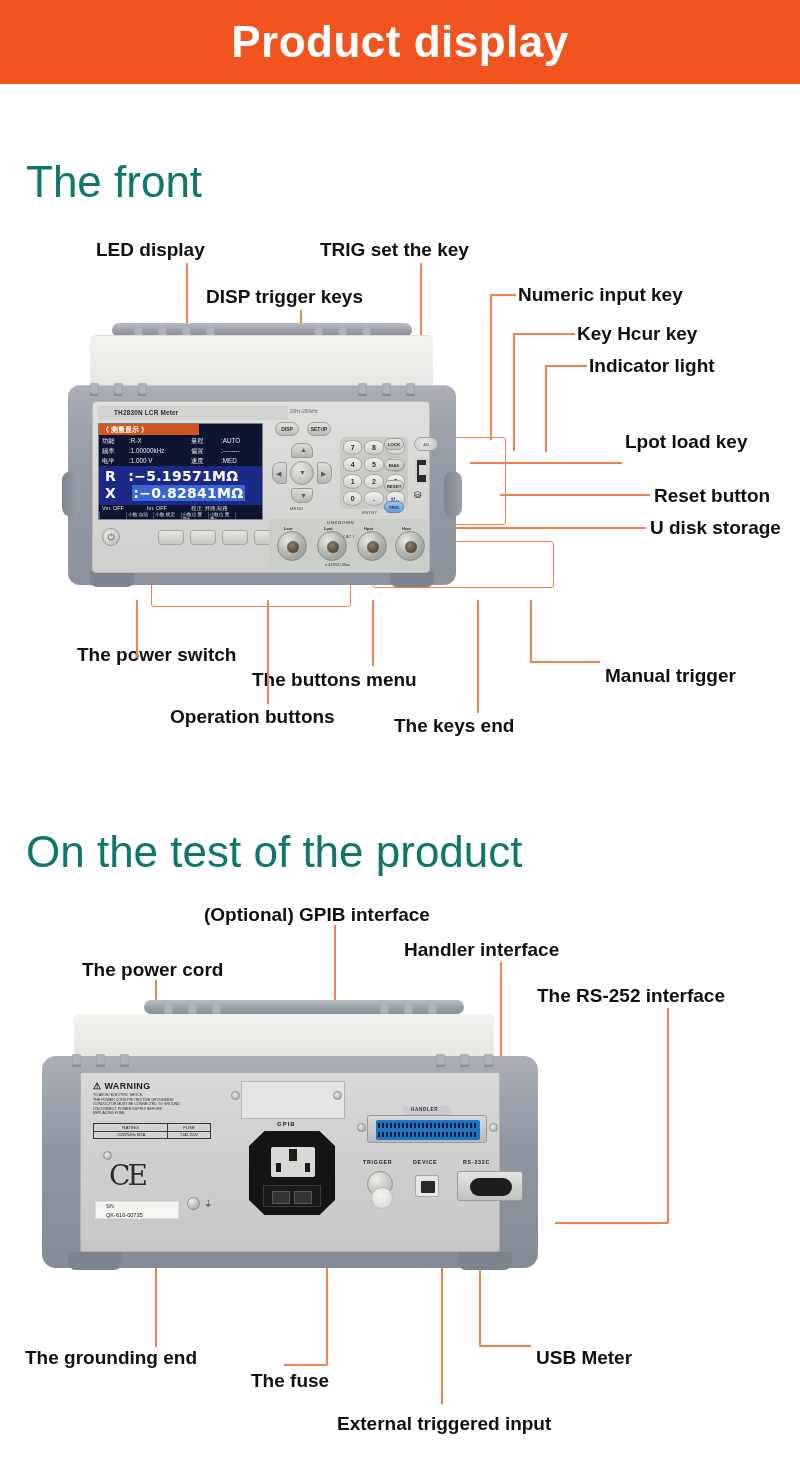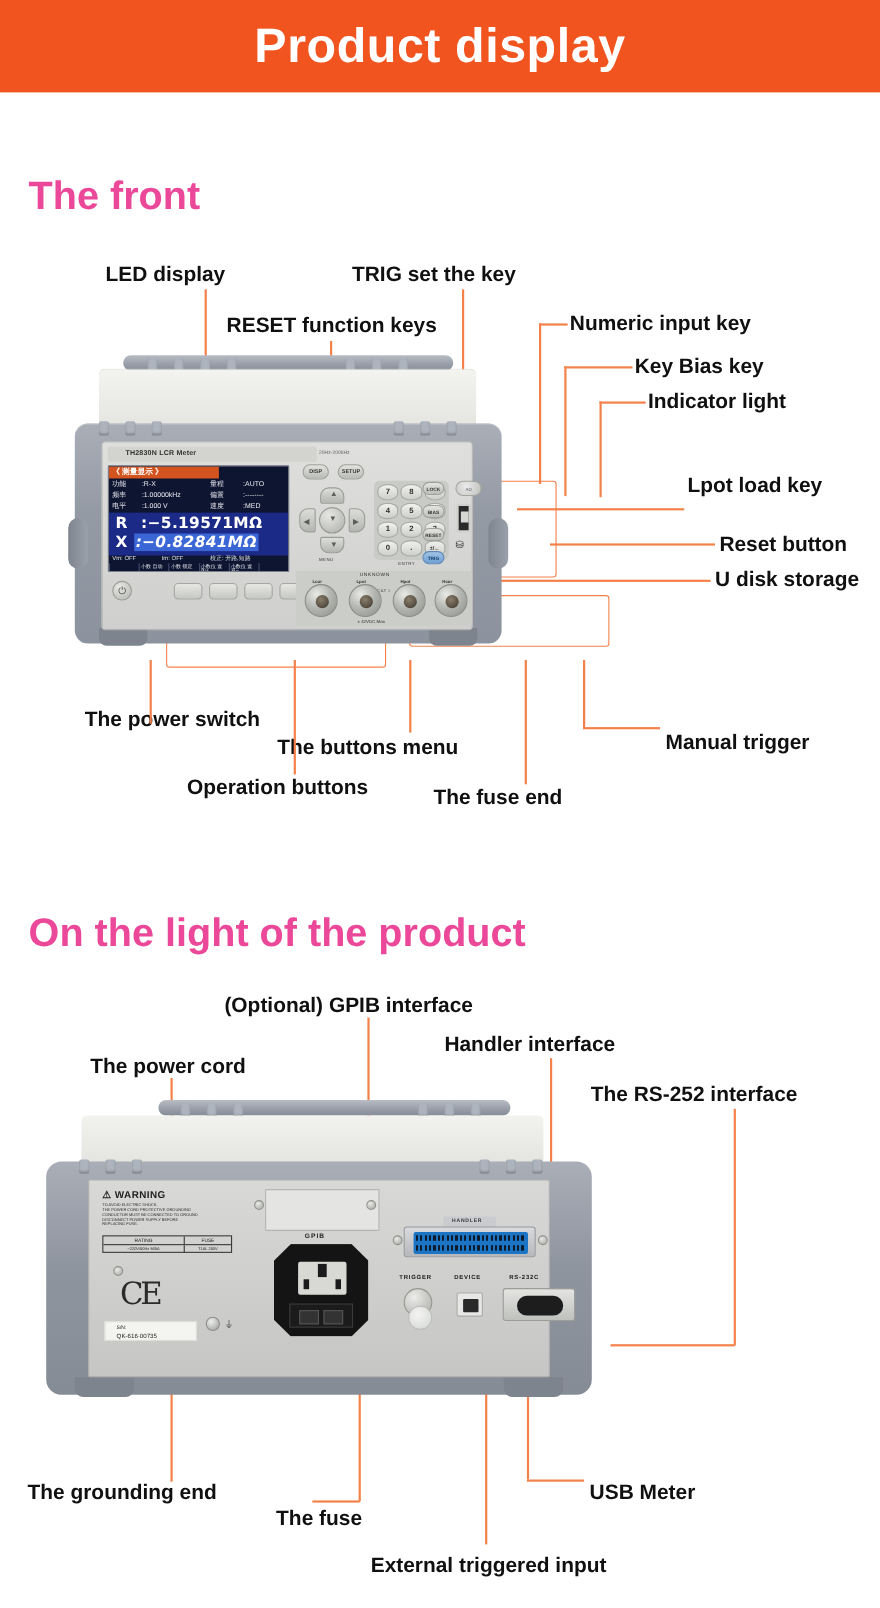--- a/index.html
+++ b/index.html
@@ -16,21 +16,21 @@
     position: absolute; left: 0; top: 0; width: 800px; height: 84px;
     background: #f1541f;
     display: flex; align-items: center; justify-content: center;
   }
   .banner-title {
     color: #ffffff; font-size: 44px; font-weight: bold; letter-spacing: .5px;
   }
 
   
   .section-heading {
-    position: absolute; color: #ec4899; font-size: 36px; font-weight: bold;
+    position: absolute; color: #0f766e; font-size: 44px; font-weight: normal;
     white-space: nowrap;
   }
   #heading-front { left: 26px; top: 157px; }
   #heading-back  { left: 26px; top: 827px; }
 
   
   .callout {
     position: absolute; color: #101010; font-size: 19px; font-weight: 600;
     white-space: nowrap; line-height: 1.05;
   }
@@ -312,31 +312,31 @@
 <div id="page">
 
   <div class="banner">
     <div class="banner-title">Product display</div>
   </div>
 
   <div class="section-heading" id="heading-front">The front</div>
 
   <div class="callout" style="left:96px; top:240px;">LED display</div>
   <div class="callout" style="left:320px; top:240px;">TRIG set the key</div>
-  <div class="callout" style="left:206px; top:287px;">RESET function keys</div>
+  <div class="callout" style="left:206px; top:287px;">DISP trigger keys</div>
   <div class="callout" style="left:518px; top:285px;">Numeric input key</div>
-  <div class="callout" style="left:577px; top:324px;">Key Bias key</div>
+  <div class="callout" style="left:577px; top:324px;">Key Hcur key</div>
   <div class="callout" style="left:589px; top:356px;">Indicator light</div>
   <div class="callout" style="left:625px; top:432px;">Lpot load key</div>
   <div class="callout" style="left:654px; top:486px;">Reset button</div>
   <div class="callout" style="left:650px; top:518px;">U disk storage</div>
   <div class="callout" style="left:77px;  top:645px;">The power switch</div>
   <div class="callout" style="left:170px; top:707px;">Operation buttons</div>
   <div class="callout" style="left:252px; top:670px;">The buttons menu</div>
-  <div class="callout" style="left:394px; top:716px;">The fuse end</div>
+  <div class="callout" style="left:394px; top:716px;">The keys end</div>
   <div class="callout" style="left:605px; top:666px;">Manual trigger</div>
 
   <div class="leader v" style="left:186px; top:263px; height:165px;"></div>
   <div class="leader v" style="left:420px; top:263px; height:180px;"></div>
   <div class="leader v" style="left:300px; top:310px; height:140px;"></div>
   <div class="leader h" style="left:490px; top:294px; width:26px;"></div>
   <div class="leader v" style="left:490px; top:294px; height:146px;"></div>
   <div class="leader h" style="left:513px; top:333px; width:62px;"></div>
   <div class="leader v" style="left:513px; top:333px; height:118px;"></div>
   <div class="leader h" style="left:545px; top:365px; width:42px;"></div>
@@ -409,21 +409,21 @@
           <span class="v2">:MED</span>
         </div>
       </div>
       <div class="lcd-main">
         <div class="line l1">
           <span>R</span>
           <span style="padding-left:7px;">:−5.19571MΩ</span>
         </div>
         <div class="line l2">
           <span>X</span>
-          <span class="lcd-hl" style="margin-left:1px;font-style:italic;">:−0.82841MΩ</span>
+          <span class="lcd-hl" style="margin-left:11px;">:−0.82841MΩ</span>
         </div>
       </div>
       <div class="lcd-status">
         <span style="left:3px;">Vm: OFF</span>
         <span style="left:48px;">Im: OFF</span>
         <span style="left:92px;">校正: 开路,短路</span>
       </div>
       <div class="lcd-softkeys">
         <div></div>
         <div>小数
@@ -499,21 +499,21 @@
       <div class="bnc" style="left:88px;"></div>
       <div class="bnc" style="left:126px;"></div>
       <div class="term-lbl" style="left:15px;  top:7px;">Lcur</div>
       <div class="term-lbl" style="left:55px;  top:7px;">Lpot</div>
       <div class="term-lbl" style="left:95px;  top:7px;">Hpot</div>
       <div class="term-lbl" style="left:133px; top:7px;">Hcur</div>
       <div class="term-lbl" style="left:56px; top:43px; font-weight:400;">± 42VDC Max</div>
     </div>
   </div>
 
-  <div class="section-heading" id="heading-back">On the light of the product</div>
+  <div class="section-heading" id="heading-back">On the test of the product</div>
 
   <div class="callout" style="left:204px; top:905px;">(Optional) GPIB interface</div>
   <div class="callout" style="left:404px; top:940px;">Handler interface</div>
   <div class="callout" style="left:537px; top:986px;">The RS-252 interface</div>
   <div class="callout" style="left:82px;  top:960px;">The power cord</div>
   <div class="callout" style="left:25px;  top:1348px;">The grounding end</div>
   <div class="callout" style="left:251px; top:1371px;">The fuse</div>
   <div class="callout" style="left:337px; top:1414px;">External triggered input</div>
   <div class="callout" style="left:536px; top:1348px;">USB Meter</div>
 

